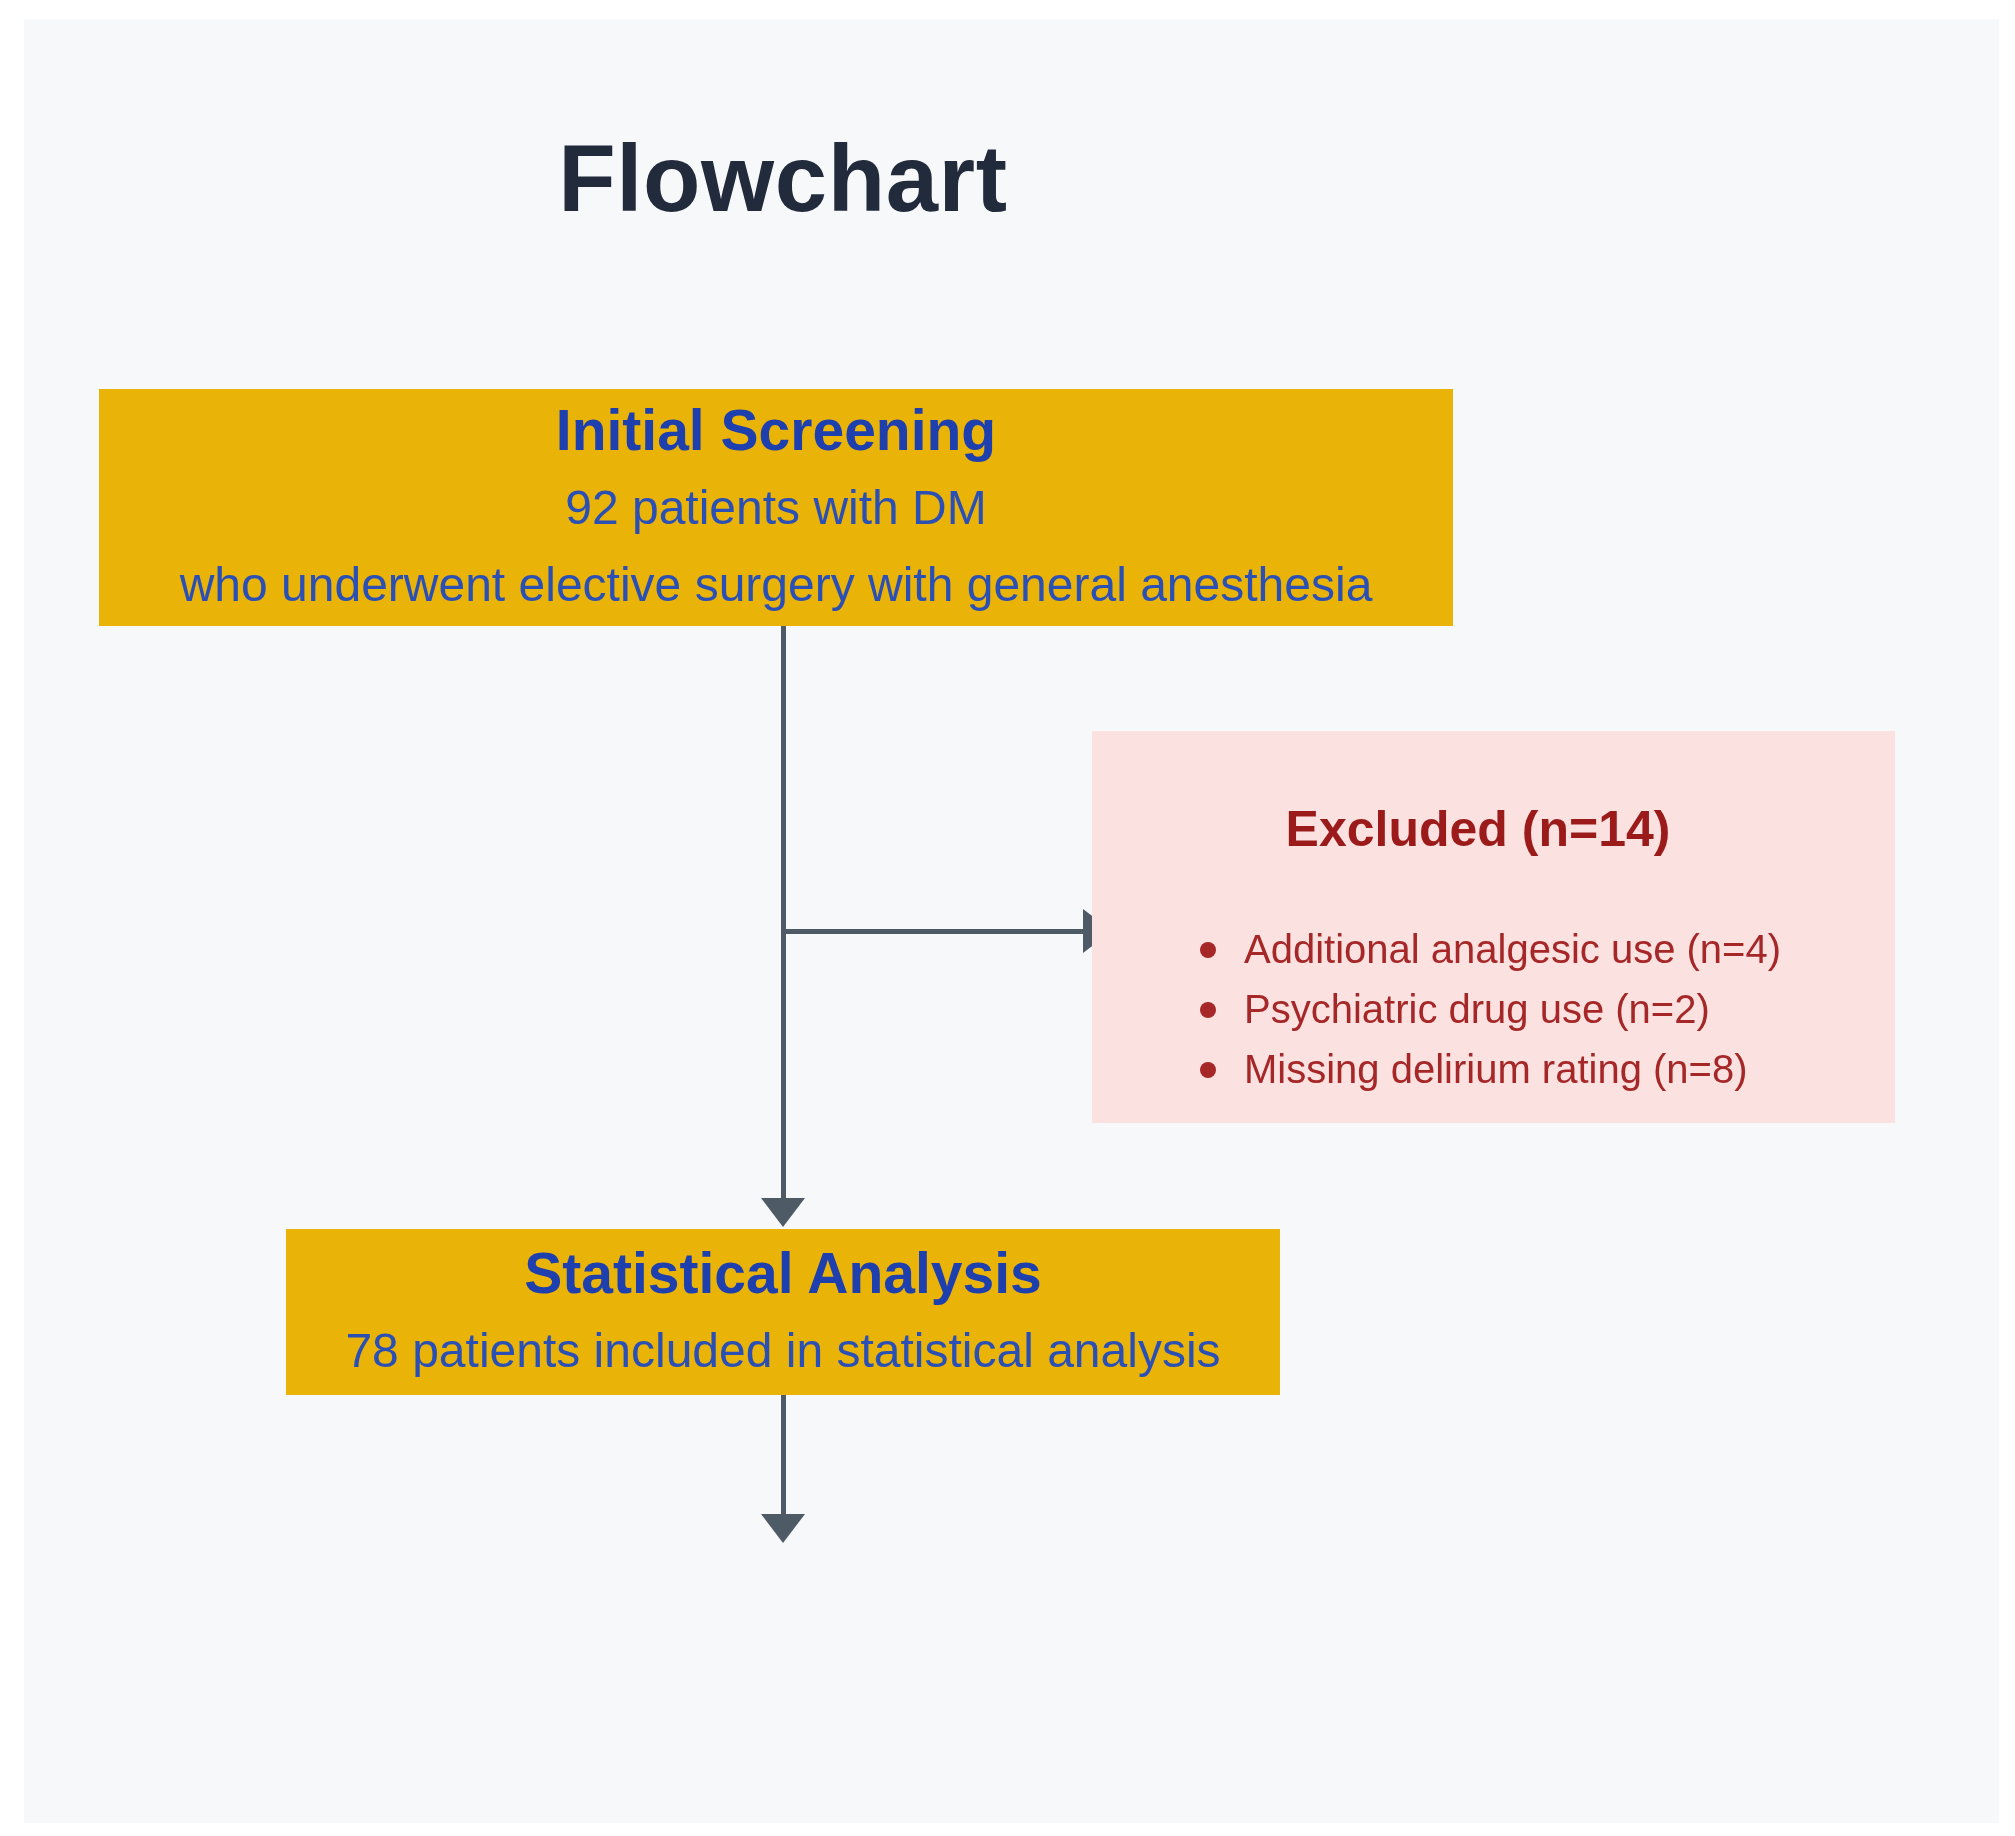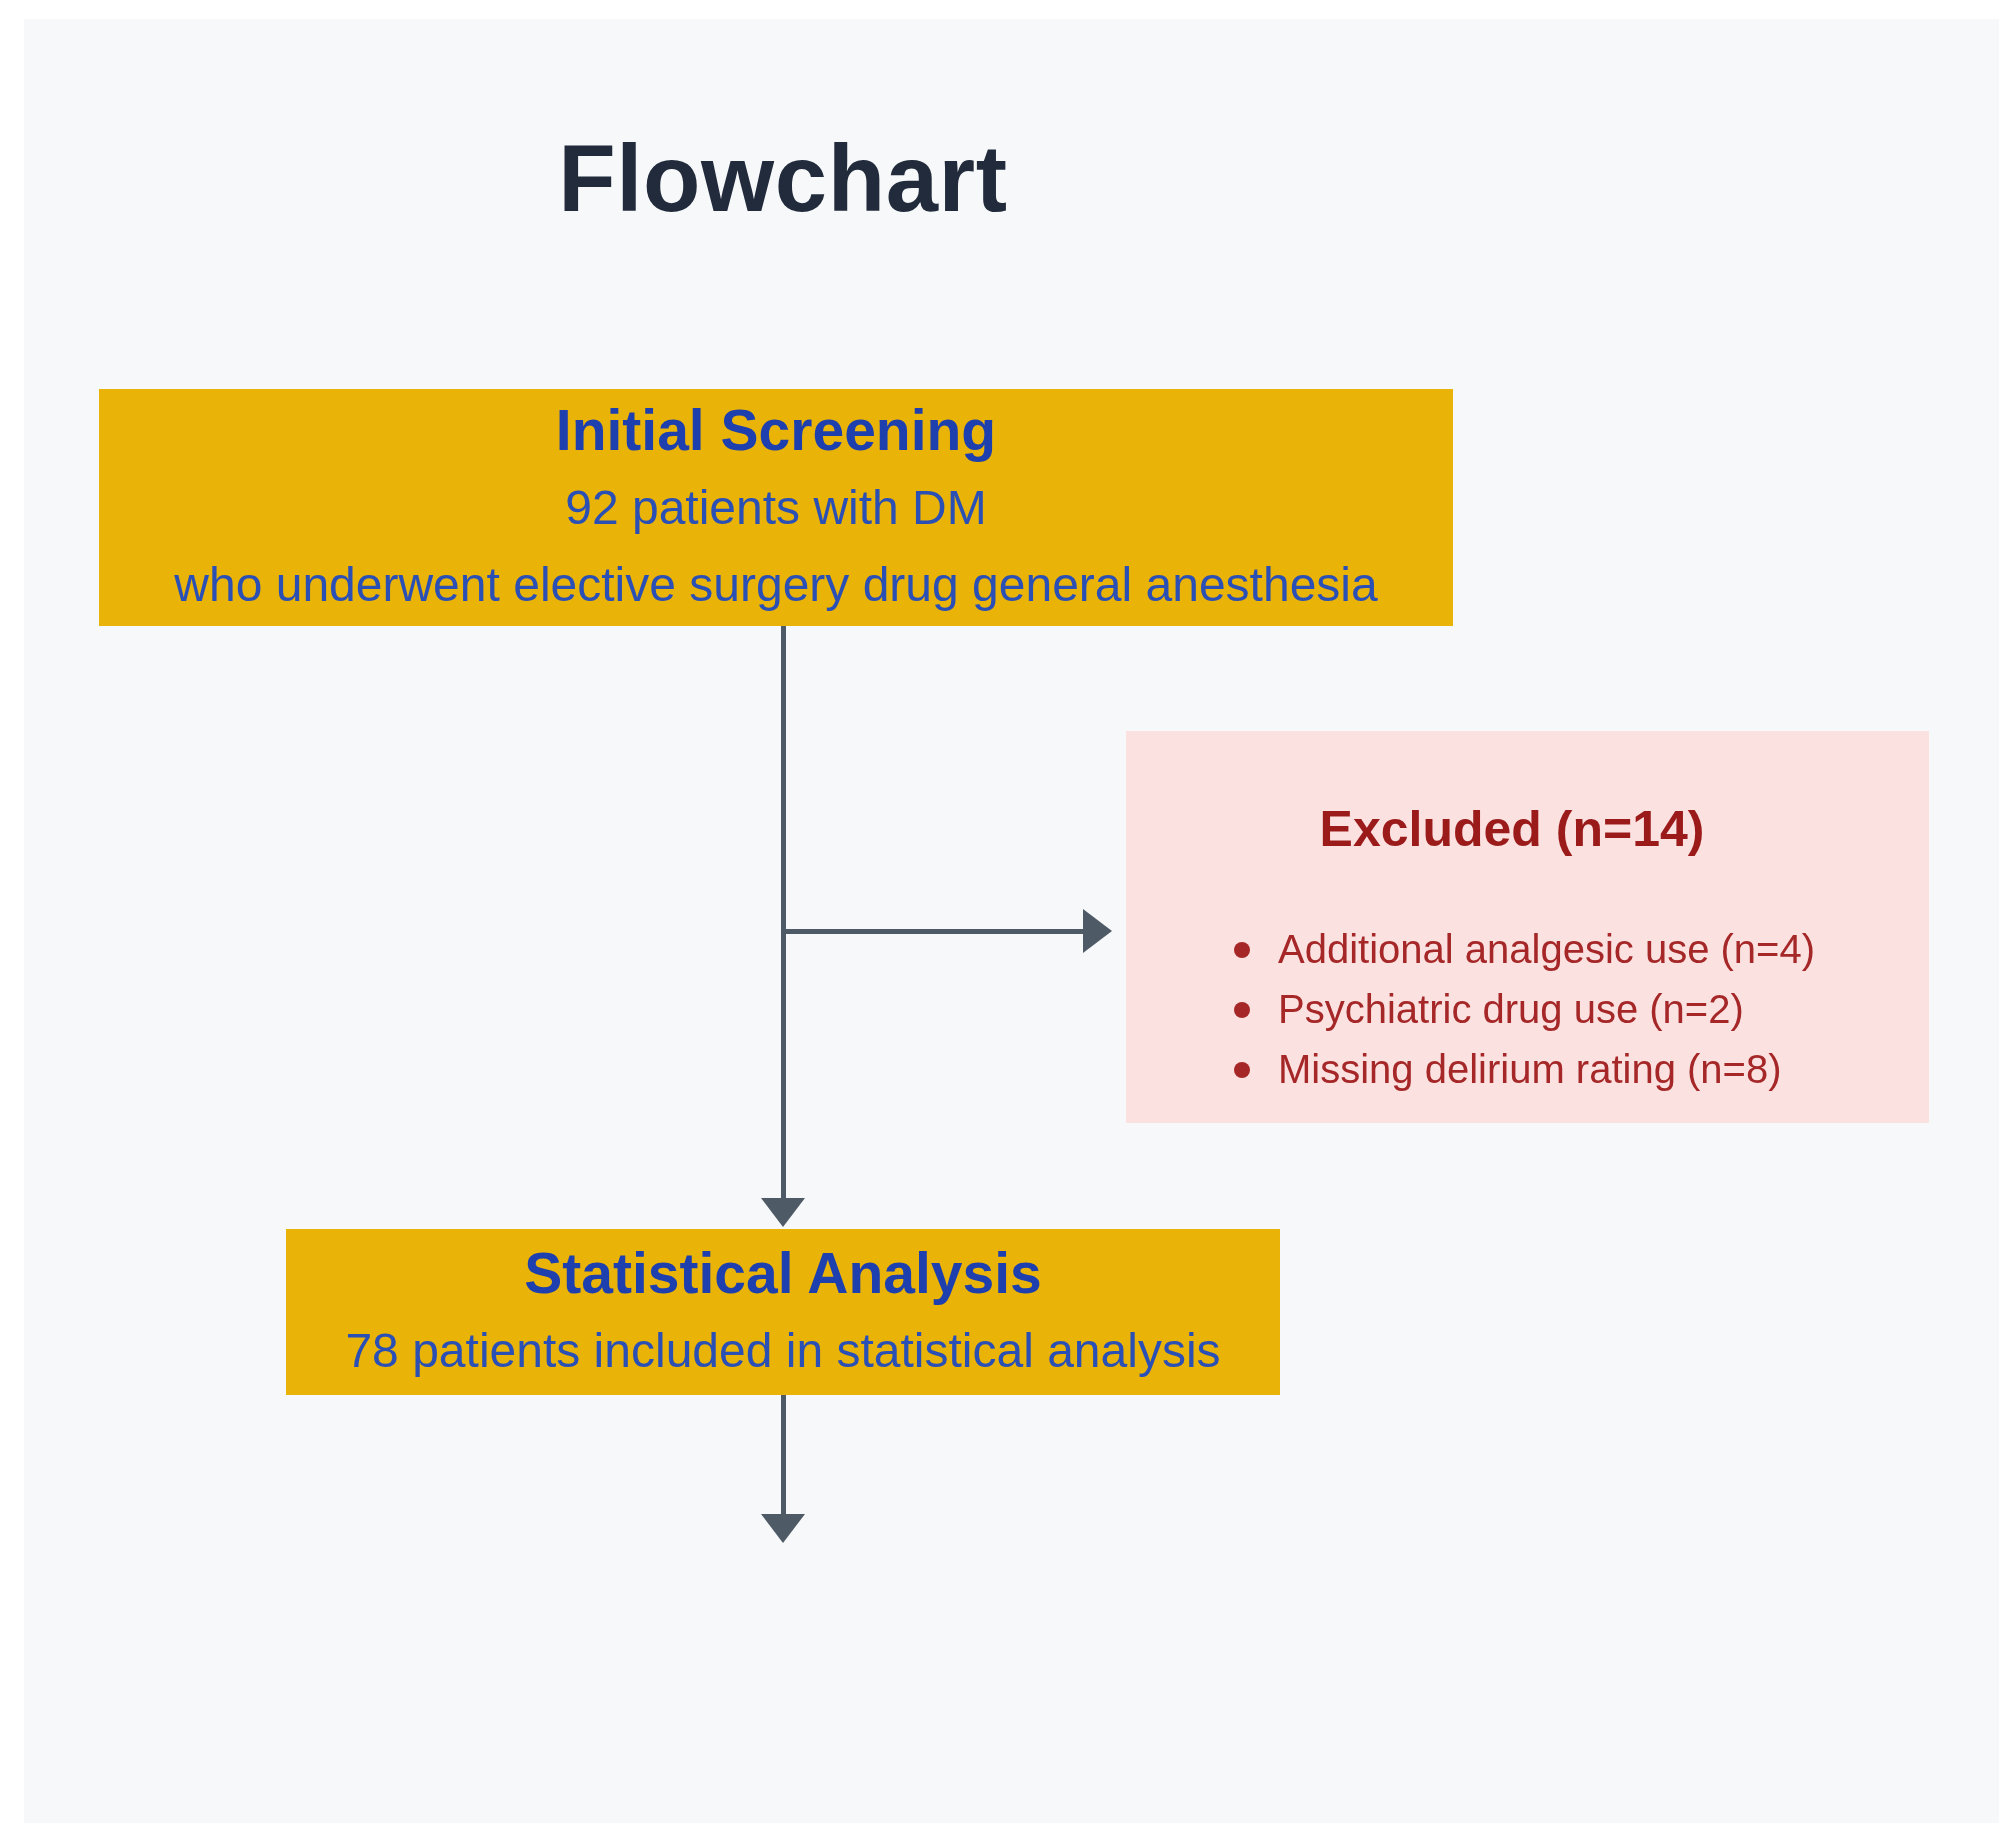--- a/index.html
+++ b/index.html
@@ -69,21 +69,21 @@
     width: 994px;
     height: 166px;
   }
   #node-multivariate-analysis {
     left: 221px;
     top: 1544px;
     width: 1124px;
     height: 165px;
   }
   #node-excluded {
-    left: 1126px;
+    left: 1092px;
     top: 731px;
     width: 803px;
     height: 392px;
     background: #fce1e1;
     display: block;
     text-align: left;
     box-sizing: border-box;
     padding: 68px 31px 0 0;
   }
   .excluded-heading {
@@ -147,21 +147,21 @@
 <body>
 
 <div id="stage">
   <div class="panel"></div>
 
   <div class="page-title">Flowchart</div>
 
   <div class="node blue" id="node-initial-screening">
     <div class="node-heading">Initial Screening</div>
     <div class="node-line">92 patients with DM</div>
-    <div class="node-line">who underwent elective surgery drug general anesthesia</div>
+    <div class="node-line">who underwent elective surgery with general anesthesia</div>
   </div>
 
   <div class="arrow-shaft-v" style="left:781px; top:626px; height:572px;"></div>
   <div class="arrow-head-down" style="left:761px; top:1198px;"></div>
 
   <div class="arrow-shaft-h" style="left:781px; top:929px; width:303px;"></div>
   <div class="arrow-head-right" style="left:1083px; top:909px;"></div>
 
   <div class="node" id="node-excluded">
     <div class="excluded-heading">Excluded (n=14)</div>

